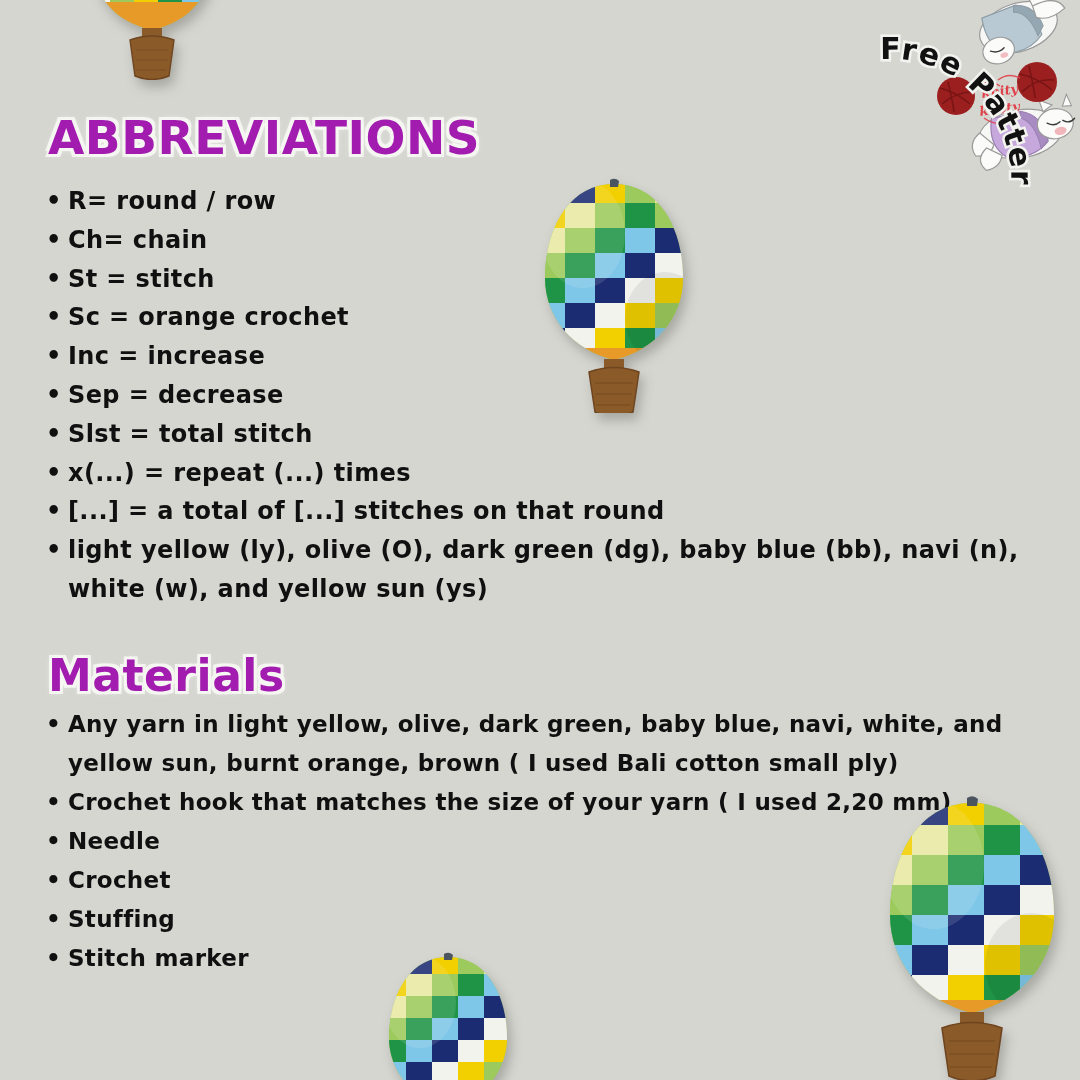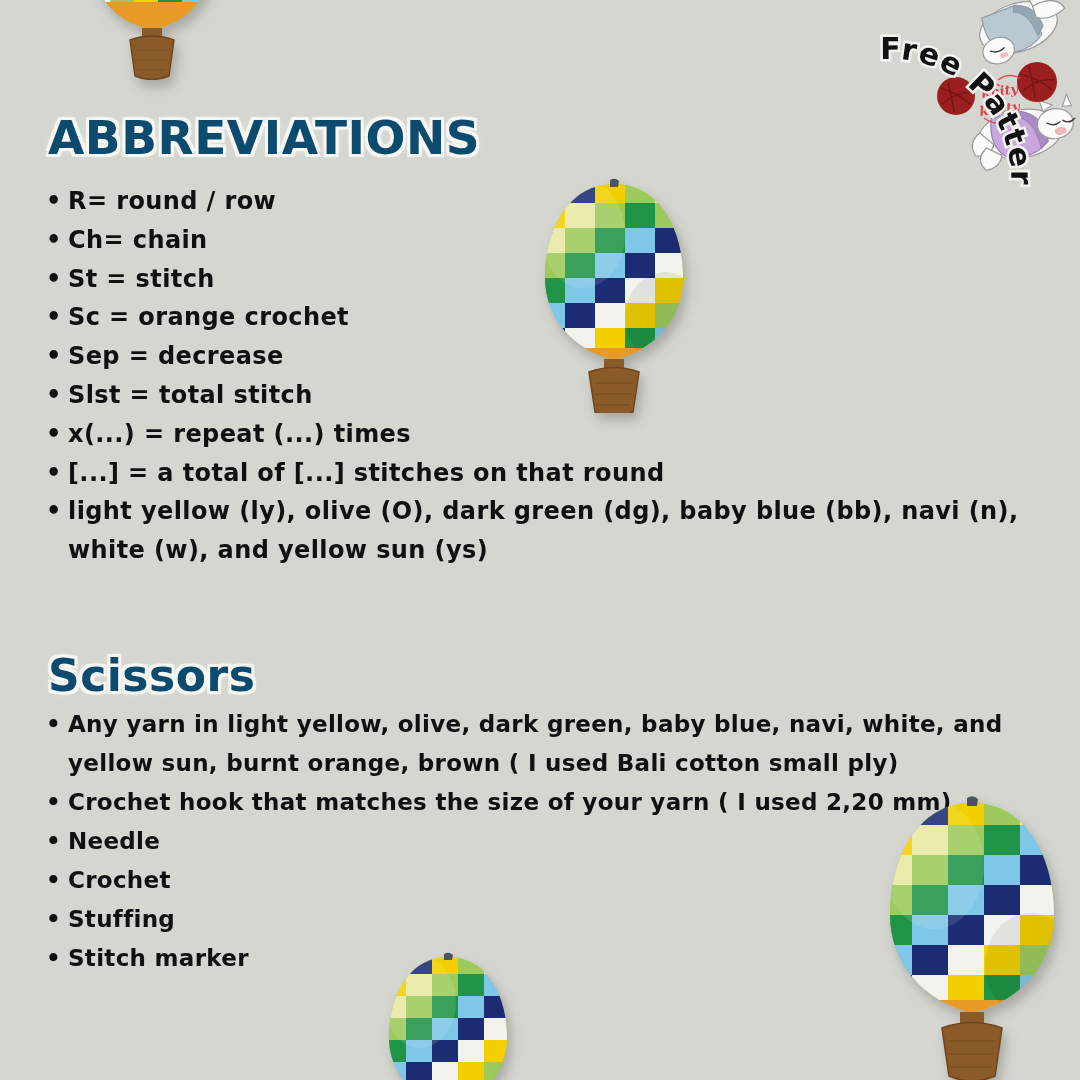--- a/index.html
+++ b/index.html
@@ -19,21 +19,21 @@
     position: absolute;
     inset: 0;
     background: #d6d6d1;
   }
 
   
   .heading {
     position: absolute;
     font-family: "DejaVu Sans", sans-serif;
     font-weight: bold;
-    color: #0c4a6e;
+    color: #a21caf;
     letter-spacing: 0.5px;
     white-space: nowrap;
     text-shadow:
       -3px -3px 0 rgba(245,245,242,.95),
        3px -3px 0 rgba(245,245,242,.95),
       -3px  3px 0 rgba(245,245,242,.95),
        3px  3px 0 rgba(245,245,242,.95),
        0    0   7px rgba(250,250,248,.95);
   }
   #heading-abbreviations {
@@ -133,28 +133,29 @@
 
 <div class="page">
 
   <div class="heading" id="heading-abbreviations">ABBREVIATIONS</div>
 
   <ul class="bullet-list" id="abbrev-list">
     <li>R= round / row</li>
     <li>Ch= chain</li>
     <li>St = stitch</li>
     <li>Sc = orange crochet</li>
+    <li>Inc = increase</li>
     <li>Sep = decrease</li>
     <li>Slst = total stitch</li>
     <li>x(...) = repeat (...) times</li>
     <li>[...] = a total of [...] stitches on that round</li>
     <li>light yellow (ly), olive (O), dark green (dg), baby blue (bb), navi (n), white (w), and yellow sun (ys)</li>
   </ul>
 
-  <div class="heading" id="heading-materials">Scissors</div>
+  <div class="heading" id="heading-materials">Materials</div>
 
   <ul class="bullet-list" id="materials-list">
     <li>Any yarn in light yellow, olive, dark green, baby blue, navi, white, and yellow sun, burnt orange, brown ( I used Bali cotton small ply)</li>
     <li>Crochet hook that matches the size of your yarn ( I used 2,20 mm)</li>
     <li>Needle</li>
     <li>Crochet</li>
     <li>Stuffing</li>
     <li>Stitch marker</li>
   </ul>
 

